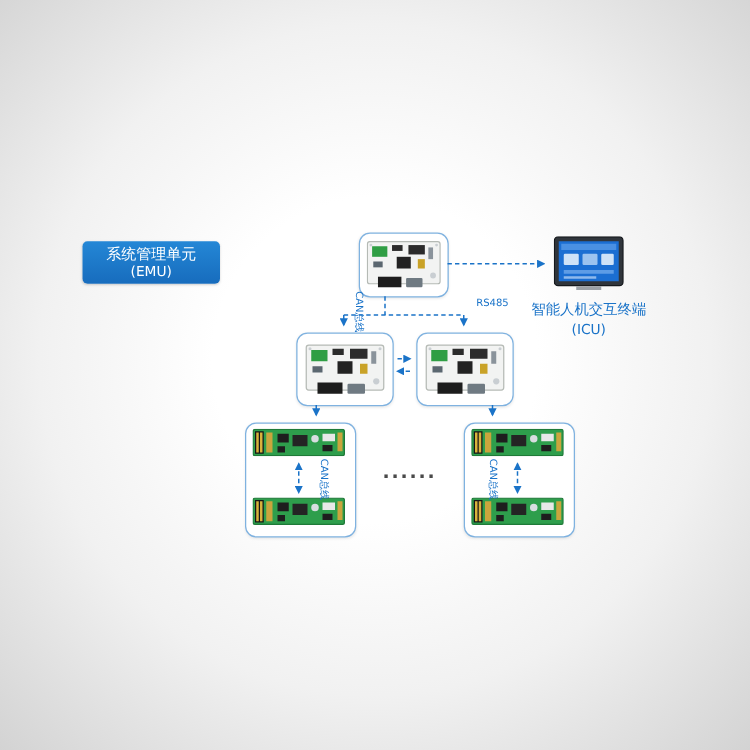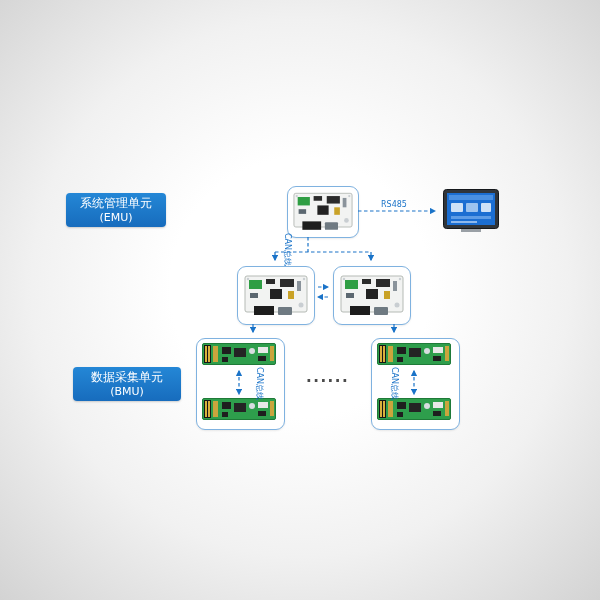--- a/index.html
+++ b/index.html
@@ -15,21 +15,21 @@
     box-shadow:0 1px 2px rgba(0,0,0,.18);
   }
   .side-label .t { font-size:12px; }
   .side-label .a { font-size:11px;text-align:right; }
   .comp-box {
     position:absolute; background:#fff; border:1.5px solid #7fb2e0;
     border-radius:9px; display:flex; align-items:center; justify-content:center;
     box-shadow:0 1px 2px rgba(0,0,0,.08);
   }
   .wires { position:absolute; left:0; top:0; pointer-events:none; }
-  .bus-h { position:absolute; color:#1a73c8; font-size:8px; white-space:nowrap; }
+  .bus-h { position:absolute; color:#1a73c8; font-size:8px; white-space:nowrap;margin-top:38px; }
   .bus-v {
     position:absolute; color:#1a73c8; font-size:8px; white-space:nowrap;
     width:30px; height:12px; text-align:center; line-height:12px;
     transform:rotate(90deg); transform-origin:center;
   }
   .icu-label {
     position:absolute; color:#1a73c8; text-align:center; line-height:1.45;
   }
   .icu-label .t { font-size:11.5px; }
   .icu-label .a { font-size:11px; }
@@ -71,47 +71,47 @@
         <rect x="20" y="14" width="6" height="5" fill="#1e1e1e"></rect>
         <rect x="32" y="5" width="12" height="9" fill="#242424"></rect>
         <circle cx="50" cy="8" r="3" fill="#d8dde0"></circle>
         <rect x="56" y="4" width="10" height="6" fill="#e8e8e8"></rect>
         <rect x="56" y="13" width="8" height="5" fill="#1e1e1e"></rect>
         <rect x="68" y="3" width="4" height="15" fill="#caa53d"></rect>
       </symbol>
     </defs>
   </svg>
 
-  <div class="side-label" style="left:66px;top:193px;width:100px;height:34px">
+  <div class="side-label" style="left:66px;top:193px;width:110px;height:34px">
     <span class="t">系统管理单元</span>
     <span class="a">(EMU)</span>
-  </div>
-  <div class="side-label" style="left:73px;top:367px;width:108px;height:34px">
-    <span class="t">数据采集单元</span>
-    <span class="a">(BMU)</span>
   </div>
 
   <div class="comp-box" style="left:287px;top:186px;width:70px;height:50px">
     <svg width="60" height="40" viewBox="0 0 64 42">
       <use href="#pcb-white"></use>
     </svg>
   </div>
 
   <div class="monitor" style="left:443px;top:189px">
     <svg width="56" height="44" viewBox="0 0 56 44">
       <rect x="0.5" y="0.5" width="55" height="39" rx="3" fill="#30353b" stroke="#15181c"></rect>
       <rect x="4" y="4" width="48" height="32" fill="#1b6ed2"></rect>
       <rect x="6" y="6" width="44" height="5" fill="#4a90e2"></rect>
       <rect x="8" y="14" width="12" height="9" rx="1" fill="#cfe2f7"></rect>
       <rect x="23" y="14" width="12" height="9" rx="1" fill="#9cc3ef"></rect>
       <rect x="38" y="14" width="10" height="9" rx="1" fill="#cfe2f7"></rect>
       <rect x="8" y="27" width="40" height="3" fill="#5d9ce6"></rect>
       <rect x="8" y="32" width="26" height="2" fill="#8fb9ec"></rect>
       <rect x="18" y="40" width="20" height="3" fill="#9aa0a6"></rect>
     </svg>
+  </div>
+  <div class="icu-label" style="left:413px;top:239px;width:116px">
+    <div class="t">智能人机交互终端</div>
+    <div class="a">(ICU)</div>
   </div>
 
   <div class="comp-box" style="left:237px;top:266px;width:76px;height:57px">
     <svg width="64" height="42" viewBox="0 0 64 42">
       <use href="#pcb-white"></use>
     </svg>
   </div>
   <div class="comp-box" style="left:333px;top:266px;width:76px;height:57px">
     <svg width="64" height="42" viewBox="0 0 64 42">
       <use href="#pcb-white"></use>

